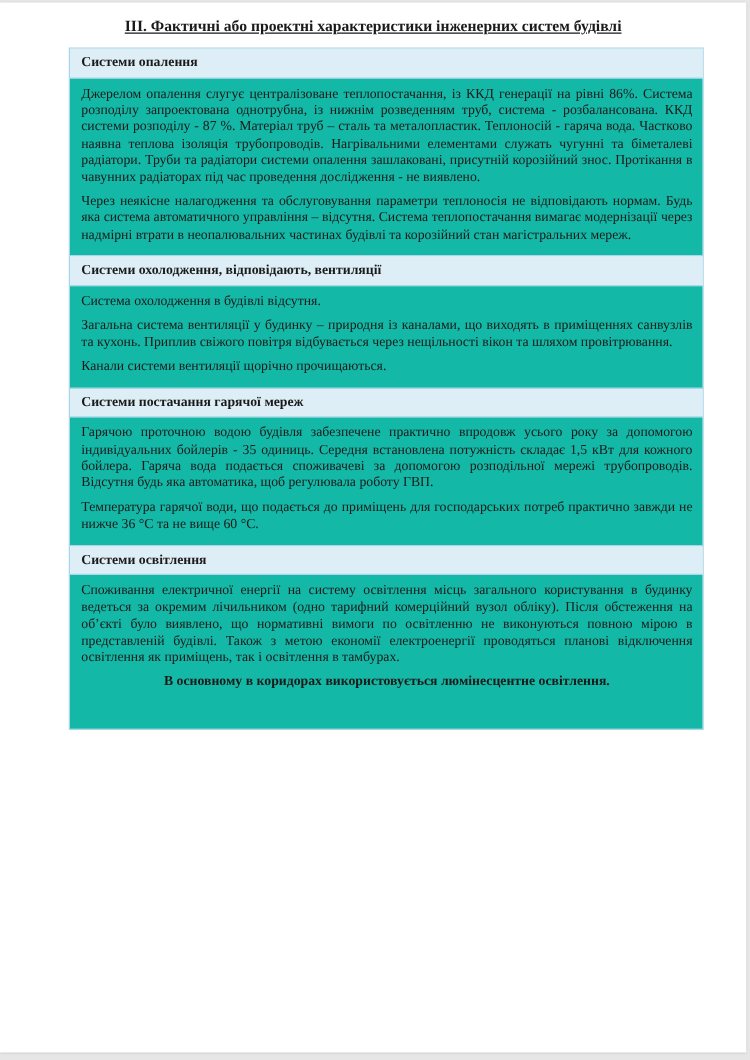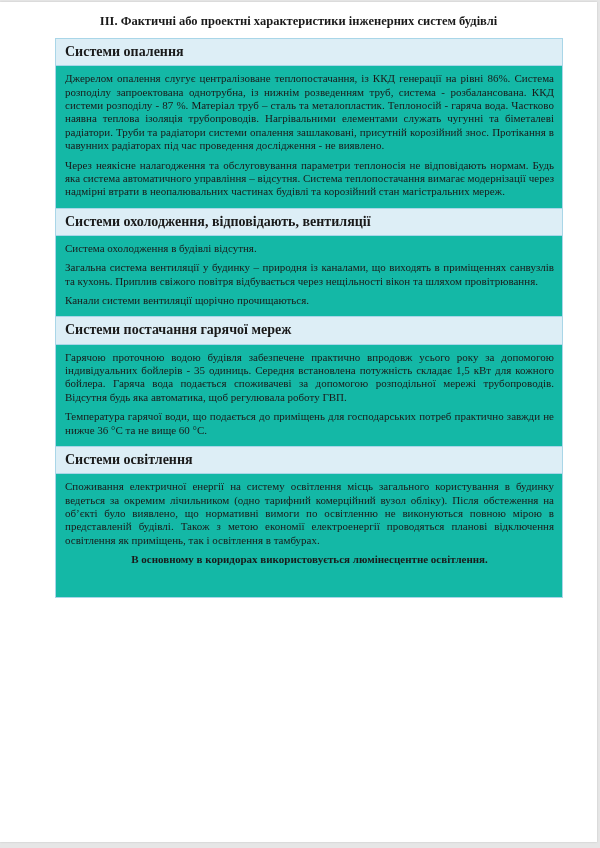--- a/index.html
+++ b/index.html
@@ -22,32 +22,33 @@
     position:absolute;top:2px;left:0;right:3px;bottom:6px;
     background:var(--page-bg);
     box-shadow:0 0 2px rgba(0,0,0,0.15);
   }
   .doc-title{
     margin:12px 20px 9px 20px;
     text-align:center;
     font-weight:bold;
     font-size:12.5px;
     line-height:1.2;
+    text-decoration:underline;
   }
   .doc-table{
     margin-left:55px;
     width:508px;
     border:1px solid var(--table-border);
   }
   .section-header{
     background:var(--section-header-bg);
     border-bottom:1px solid var(--table-border);
     padding:5px 8px 5px 9px;
     font-weight:bold;
-    font-size:14px;
+    font-size:11px;
     line-height:1.15;
   }
   .section-body{
     padding:1px 8px 3px 9px;
     border-bottom:1px solid var(--table-border);
     background:#14b8a6;
   }
   .section-body.last{
     border-bottom:none;
     padding-bottom:24px;

